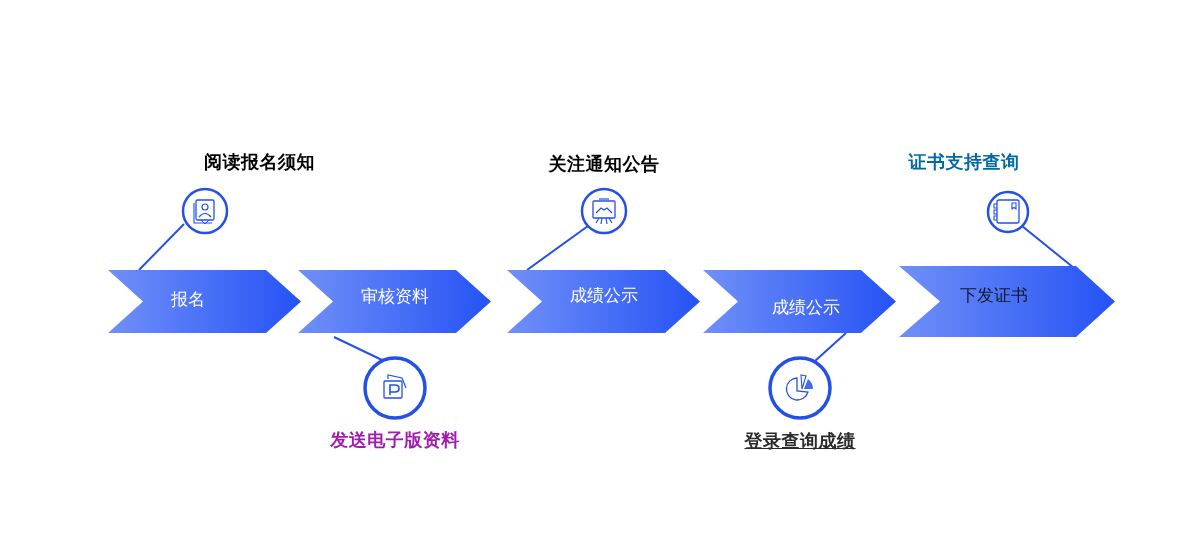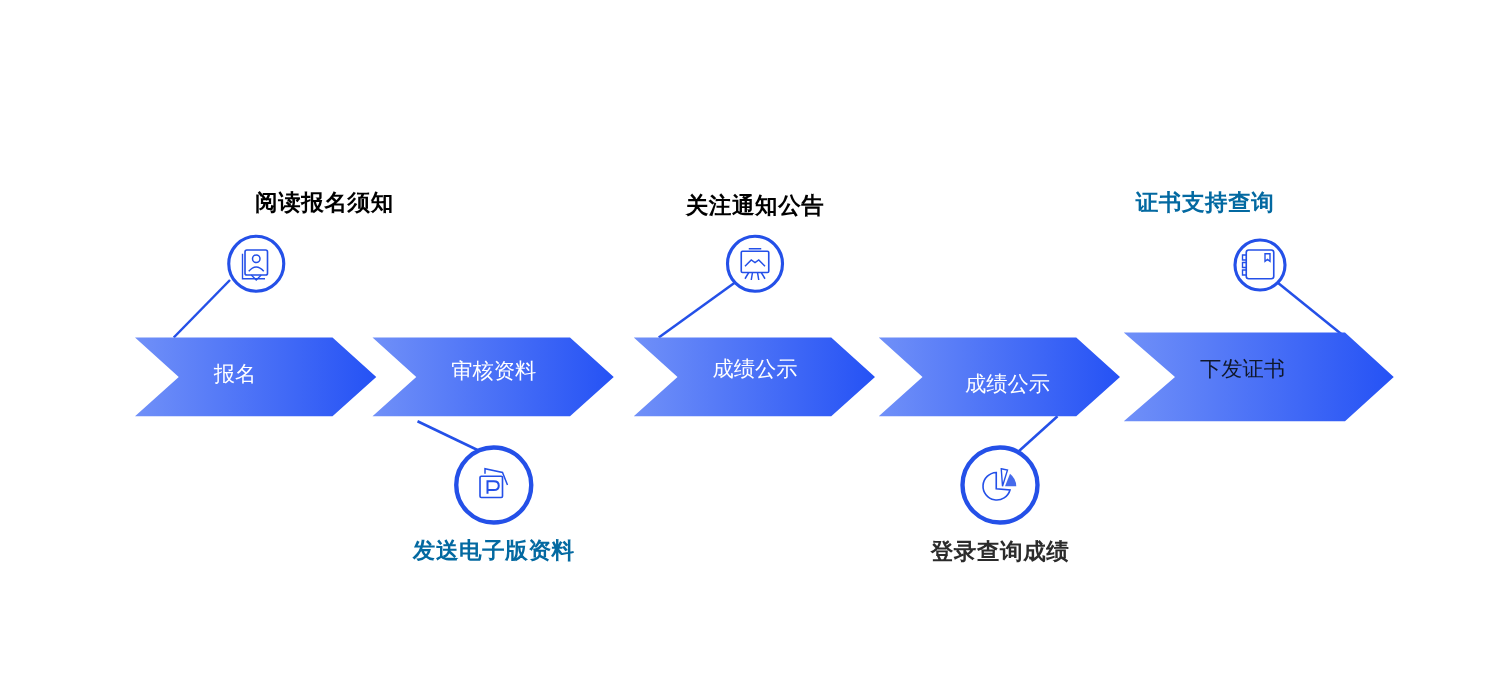--- a/index.html
+++ b/index.html
@@ -70,16 +70,16 @@
   </g>
 </svg>
 
 <div class="step-label" style="left: 188px; top: 288px; color: rgb(255, 255, 255);">报名</div>
 <div class="step-label" style="left: 395px; top: 285px; color: rgb(255, 255, 255);">审核资料</div>
 <div class="step-label" style="left: 604px; top: 284px; color: rgb(255, 255, 255);">成绩公示</div>
 <div class="step-label" style="left: 806px; top: 296px; color: rgb(255, 255, 255);">成绩公示</div>
 <div class="step-label" style="left: 994px; top: 284px; color: #0f172a;">下发证书</div>
 
 <div class="note-label" style="left: 205px; top: 150px; color: #000000; text-align: right;">阅读报名须知</div>
-<div class="note-label" style="left: 395px; top: 428px; color: #0369a1;">发送电子版资料</div>
+<div class="note-label" style="left: 395px; top: 428px; color: #a21caf;">发送电子版资料</div>
 <div class="note-label" style="left: 604px; top: 152px; color: #000000;">关注通知公告</div>
-<div class="note-label" style="left: 800px; top: 429px; color: rgb(43, 43, 43);">登录查询成绩</div>
+<div class="note-label" style="left: 800px; top: 429px; color: rgb(43, 43, 43); text-decoration: underline;">登录查询成绩</div>
 <div class="note-label" style="left: 964px; top: 150px; color: #0369a1;">证书支持查询</div>
 
 </body></html>

